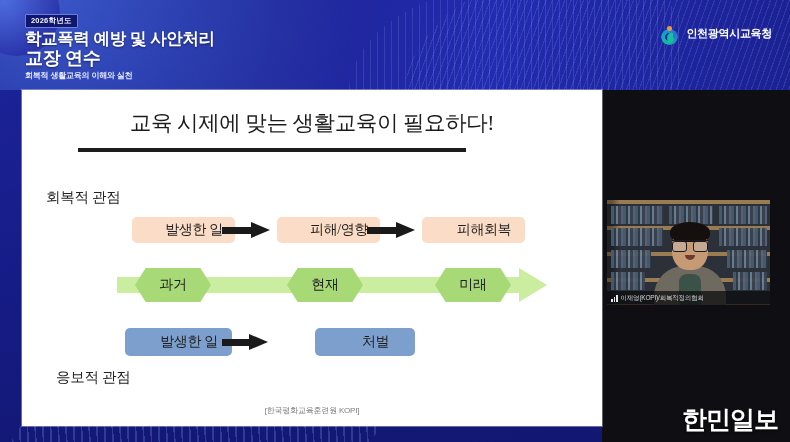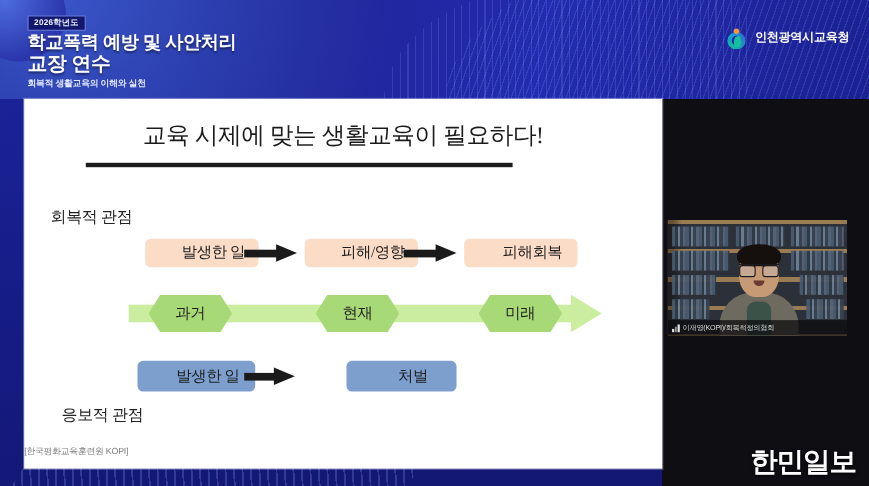--- a/index.html
+++ b/index.html
@@ -294,20 +294,21 @@
     letter-spacing: -0.3px;
   }
   #hex-past    { left: 18px; }
   #hex-present { left: 170px; }
   #hex-future  { left: 318px; }
 
   #slide-credit {
     position: absolute;
     left: 0; bottom: 10px;
     width: 580px;
+    text-align: center;
     font-size: 8px;
     color: #7d7d7d;
     letter-spacing: -0.2px;
   }
 
   
   #webcam {
     position: absolute;
     left: 607px; top: 200px;
     width: 163px; height: 105px;

